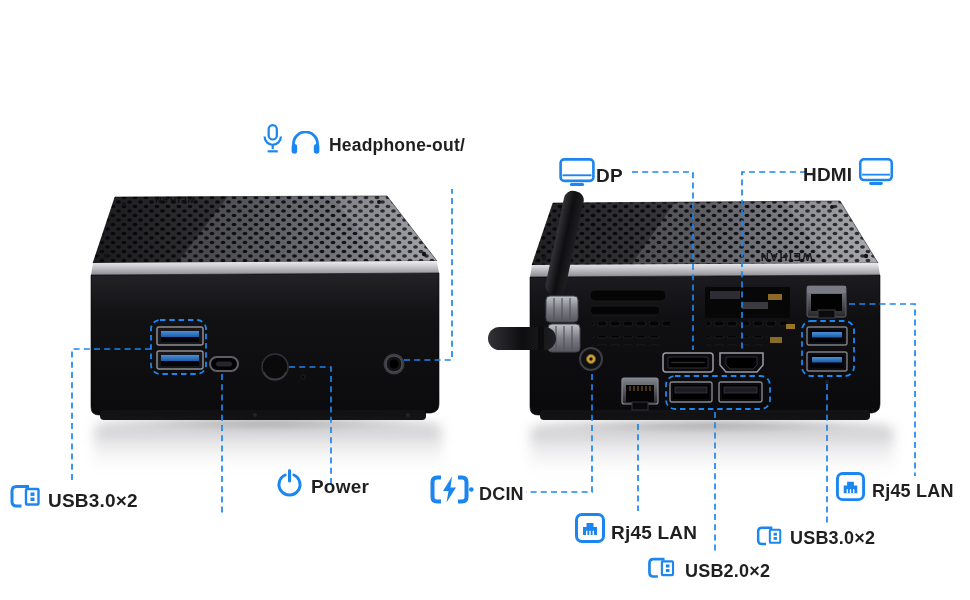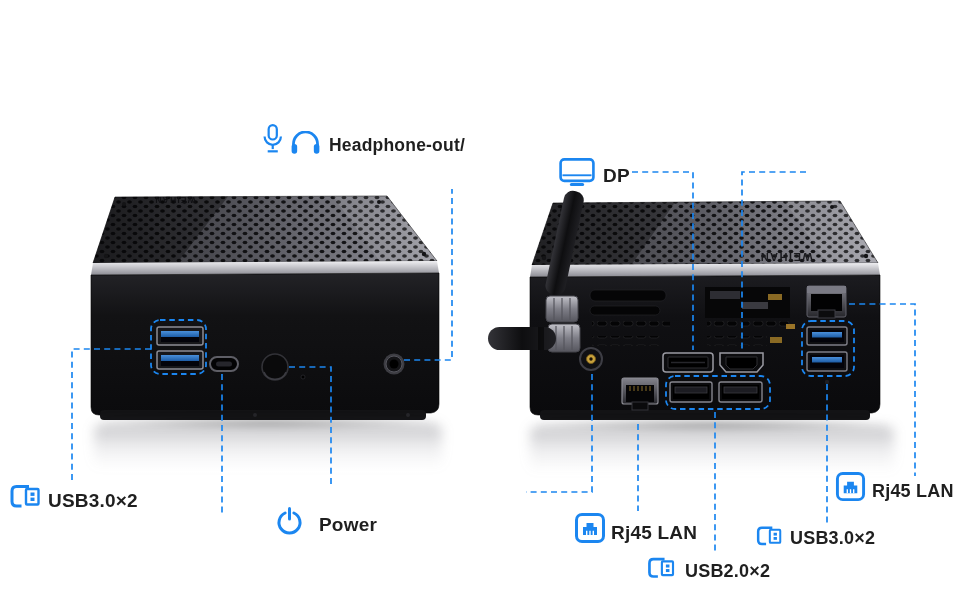--- a/index.html
+++ b/index.html
@@ -266,49 +266,66 @@
     <svg width="31" height="25" viewBox="0 0 33 27" fill="none" style="margin-left:5px;margin-top:7px">
       <path d="M3.5,21 V14 a13,13 0 0 1 26,0 V21" stroke="currentColor" stroke-width="3"></path>
       <rect x="1.5" y="14" width="6" height="10.5" rx="3" fill="currentColor"></rect>
       <rect x="25.5" y="14" width="6" height="10.5" rx="3" fill="currentColor"></rect>
     </svg>
     <div class="hp-text">
       <div>Headphone-out/</div>
     </div>
   </div>
 
-  <div class="label fs19" style="left:558px;top:157px;gap:7px">
+  <div class="label fs19" style="left:558px;top:157px;">
     <svg width="38" height="30" viewBox="0 0 40 32" fill="none">
       <rect x="2.5" y="2.5" width="35" height="23" rx="4" stroke="currentColor" stroke-width="2.8"></rect>
       <line x1="4.5" y1="19.5" x2="35.5" y2="19.5" stroke="currentColor" stroke-width="2"></line>
       <line x1="14" y1="29.3" x2="26" y2="29.3" stroke="currentColor" stroke-width="3.2" stroke-linecap="round"></line>
     </svg>
     <span>DP</span>
   </div>
 
+  <div class="label fs19" style="left:803px;top:157px;gap:6px">
+    <span>HDMI</span>
+    <svg width="36" height="29" viewBox="0 0 40 32" fill="none">
+      <rect x="2.5" y="2.5" width="35" height="23" rx="4" stroke="currentColor" stroke-width="2.8"></rect>
+      <line x1="4.5" y1="19.5" x2="35.5" y2="19.5" stroke="currentColor" stroke-width="2"></line>
+      <line x1="14" y1="29.3" x2="26" y2="29.3" stroke="currentColor" stroke-width="3.2" stroke-linecap="round"></line>
+    </svg>
+  </div>
 
   <div class="label fs19" style="left:7px;top:482px;gap:5px">
     <svg width="36" height="30" viewBox="0 0 36 30" fill="none">
       <path d="M22,4.5 H9.5 Q5,4.5 5,9 V19.5 Q5,24 9.5,24 H14.5" stroke="currentColor" stroke-width="3"></path>
       <rect x="19" y="7" width="12.5" height="15.5" rx="1" stroke="currentColor" stroke-width="2.4"></rect>
       <rect x="23.5" y="10.5" width="4" height="3.4" fill="currentColor"></rect>
       <rect x="23.5" y="15.6" width="4" height="3.4" fill="currentColor"></rect>
     </svg>
     <span>USB3.0×2</span>
   </div>
 
 
-  <div class="label fs19" style="left:276px;top:506px;gap:16px">
+  <div class="label fs19" style="left:276px;top:468px;gap:8px">
     <svg width="27" height="30" viewBox="0 0 27 30" fill="none">
       <path d="M9.1,7 A10.5,10.5 0 1 0 17.9,7" stroke="currentColor" stroke-width="3" stroke-linecap="round"></path>
       <line x1="13.5" y1="2.5" x2="13.5" y2="13" stroke="currentColor" stroke-width="3" stroke-linecap="round"></line>
     </svg>
     <span>Power</span>
   </div>
 
+  <div class="label fs18" style="left:429px;top:474px;gap:5px">
+    <svg width="45" height="31" viewBox="0 0 45 31" fill="none">
+      <path d="M12,3.5 H8 Q3.5,3.5 3.5,8 V23 Q3.5,27.5 8,27.5 H12" stroke="currentColor" stroke-width="4"></path>
+      <path d="M29,3.5 H33 Q37.5,3.5 37.5,8 V23 Q37.5,27.5 33,27.5 H29" stroke="currentColor" stroke-width="4"></path>
+      <polygon points="23,2.5 14,17 19.5,17 17.5,28.5 27,13.5 21.5,13.5" fill="currentColor"></polygon>
+      <circle cx="42.3" cy="15.5" r="2.3" fill="currentColor"></circle>
+    </svg>
+    <span>DCIN</span>
+  </div>
 
   <div class="label fs19" style="left:574px;top:512px;gap:5px">
     <svg width="32" height="32" viewBox="0 0 32 32" fill="none">
       <rect x="2.5" y="2.5" width="27" height="27" rx="5.5" stroke="currentColor" stroke-width="3"></rect>
       <path d="M9,23 V15 H12.5 V11 H19.5 V15 H23 V23 Z" fill="currentColor"></path>
       <g stroke="#ffffff" stroke-width="1.4">
         <line x1="12.7" y1="23" x2="12.7" y2="18.8"></line>
           <line x1="16" y1="23" x2="16" y2="18.8"></line>
         <line x1="19.3" y1="23" x2="19.3" y2="18.8"></line>
       </g>

